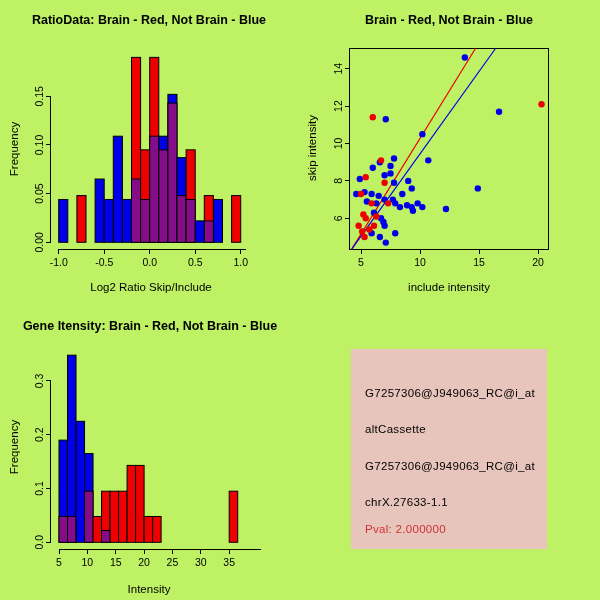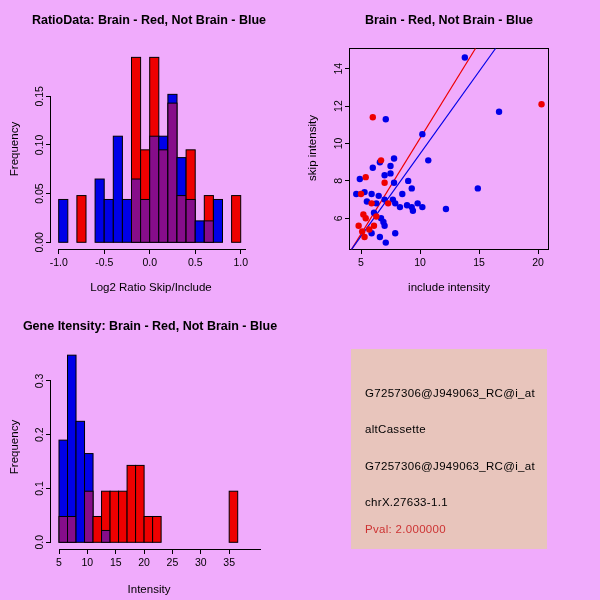--- a/index.html
+++ b/index.html
@@ -1,16 +1,16 @@
 <!DOCTYPE html>
 <html><head>
 <meta charset="utf-8">
 <style>
   html,body{margin:0;padding:0;background:#ffffff;}
-  .stage{position:relative;width:600px;height:600px;background:#f0abfc;overflow:hidden;}
+  .stage{position:relative;width:600px;height:600px;background:#bef264;overflow:hidden;}
   svg{font-family:"Liberation Sans","DejaVu Sans",sans-serif;}
   .title{font-size:12.5px;font-weight:bold;}
   .alab{font-size:11.5px;}
   .tick{font-size:10.5px;}
   .info{font-size:11.5px;letter-spacing:0.3px;}
 </style>
 </head>
 <body>
 
 <div class="stage">

